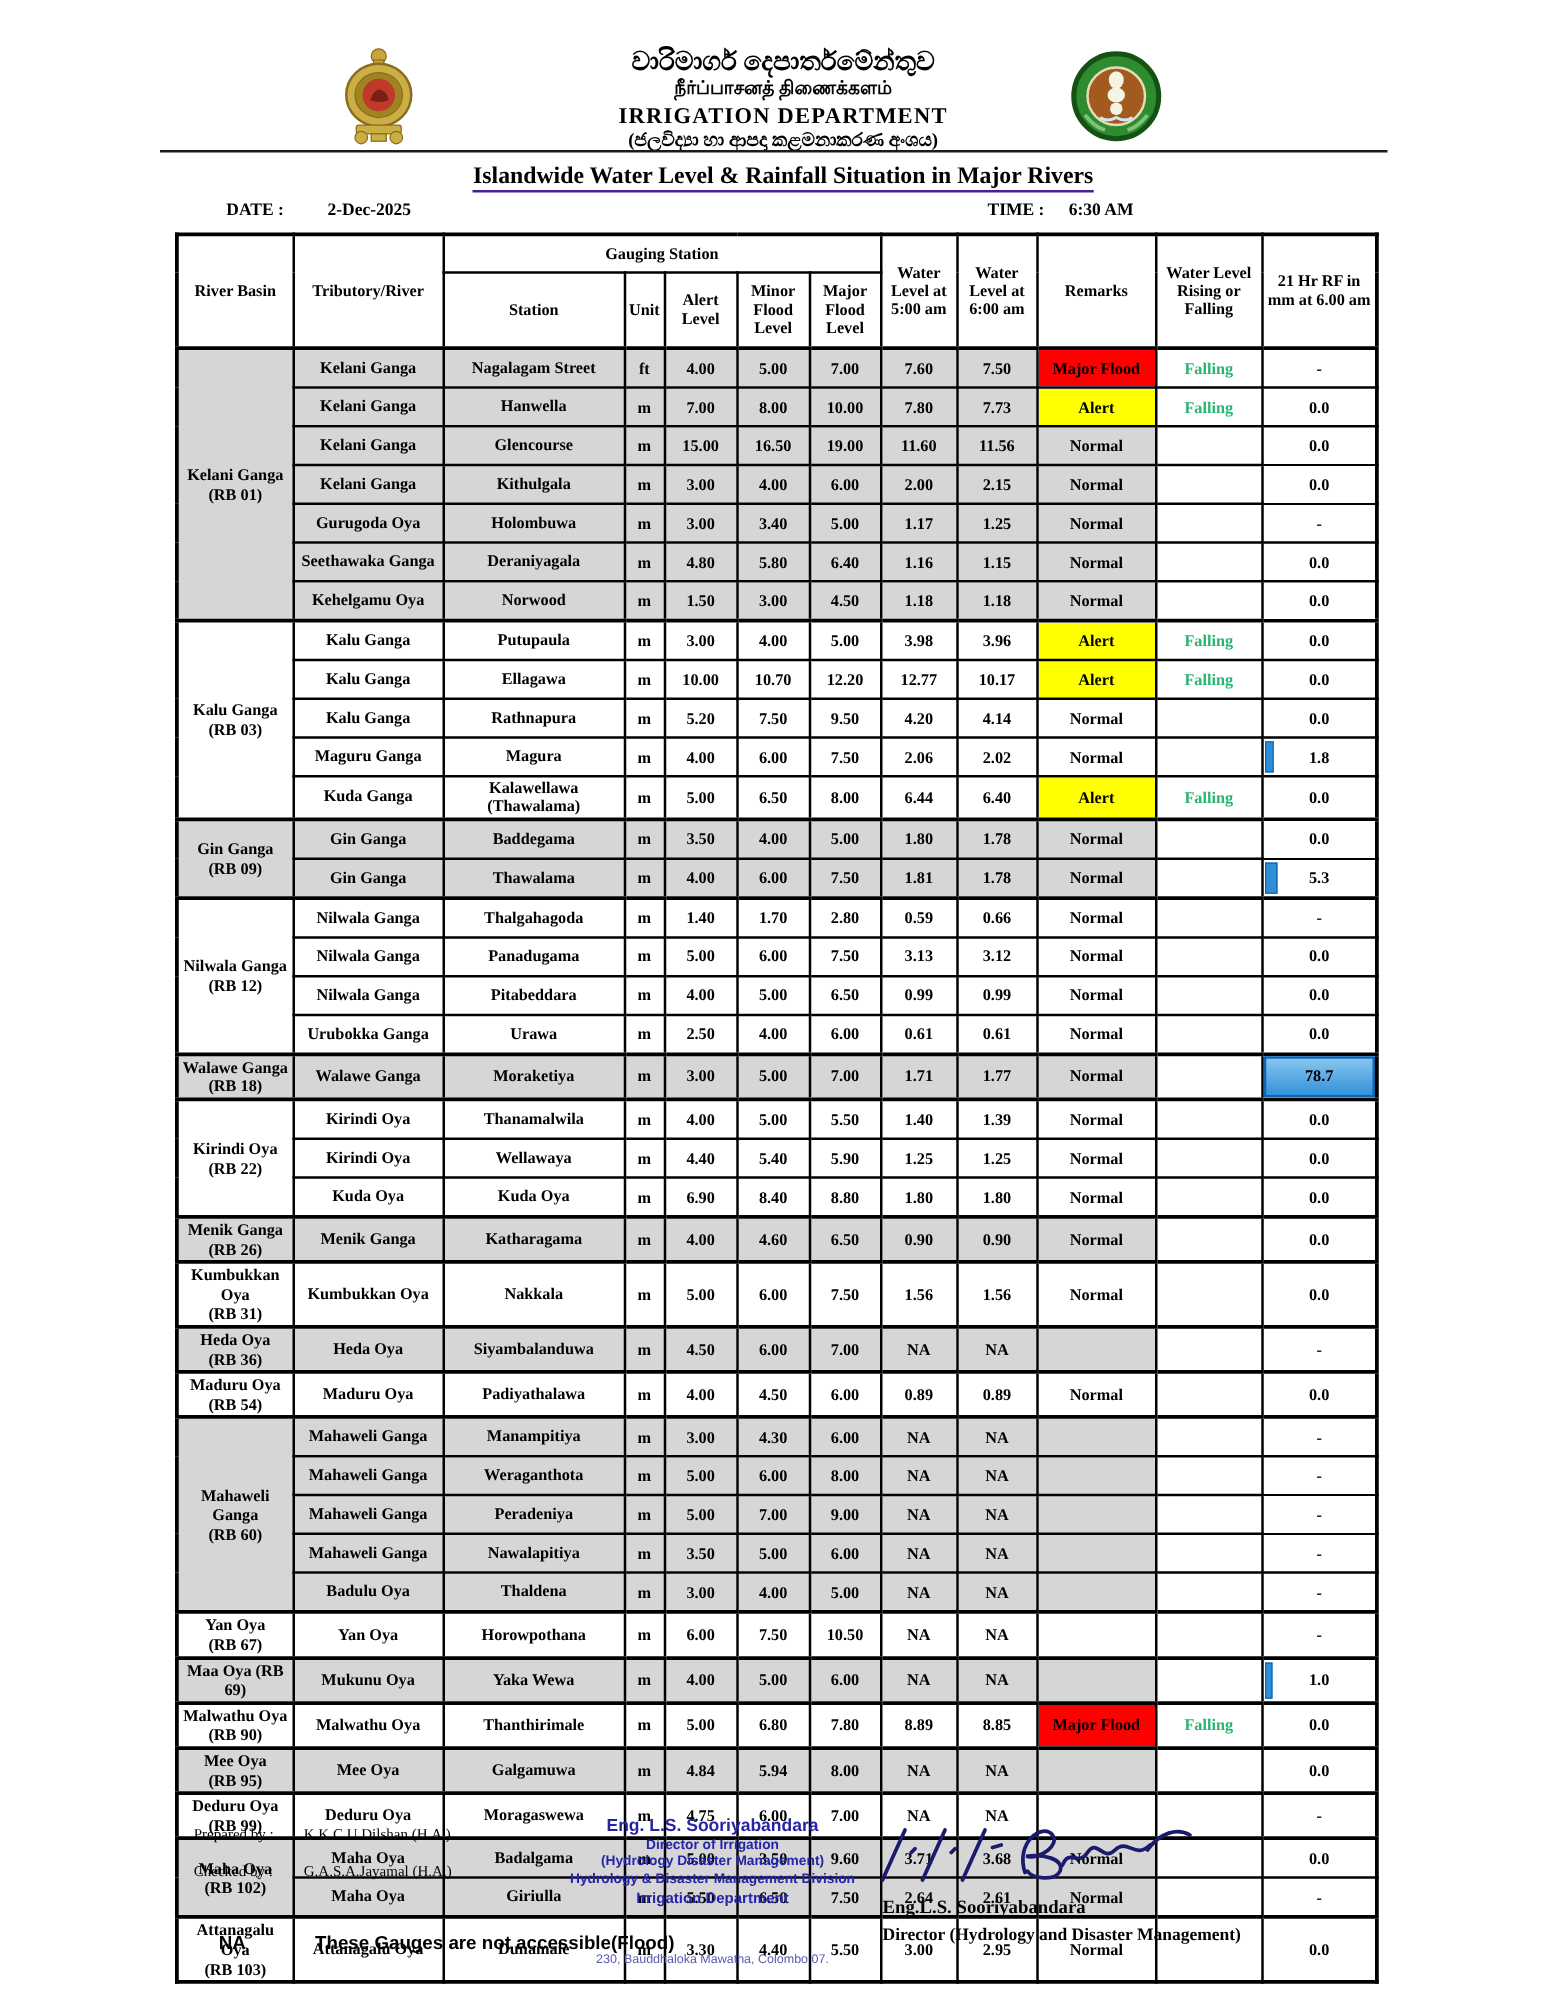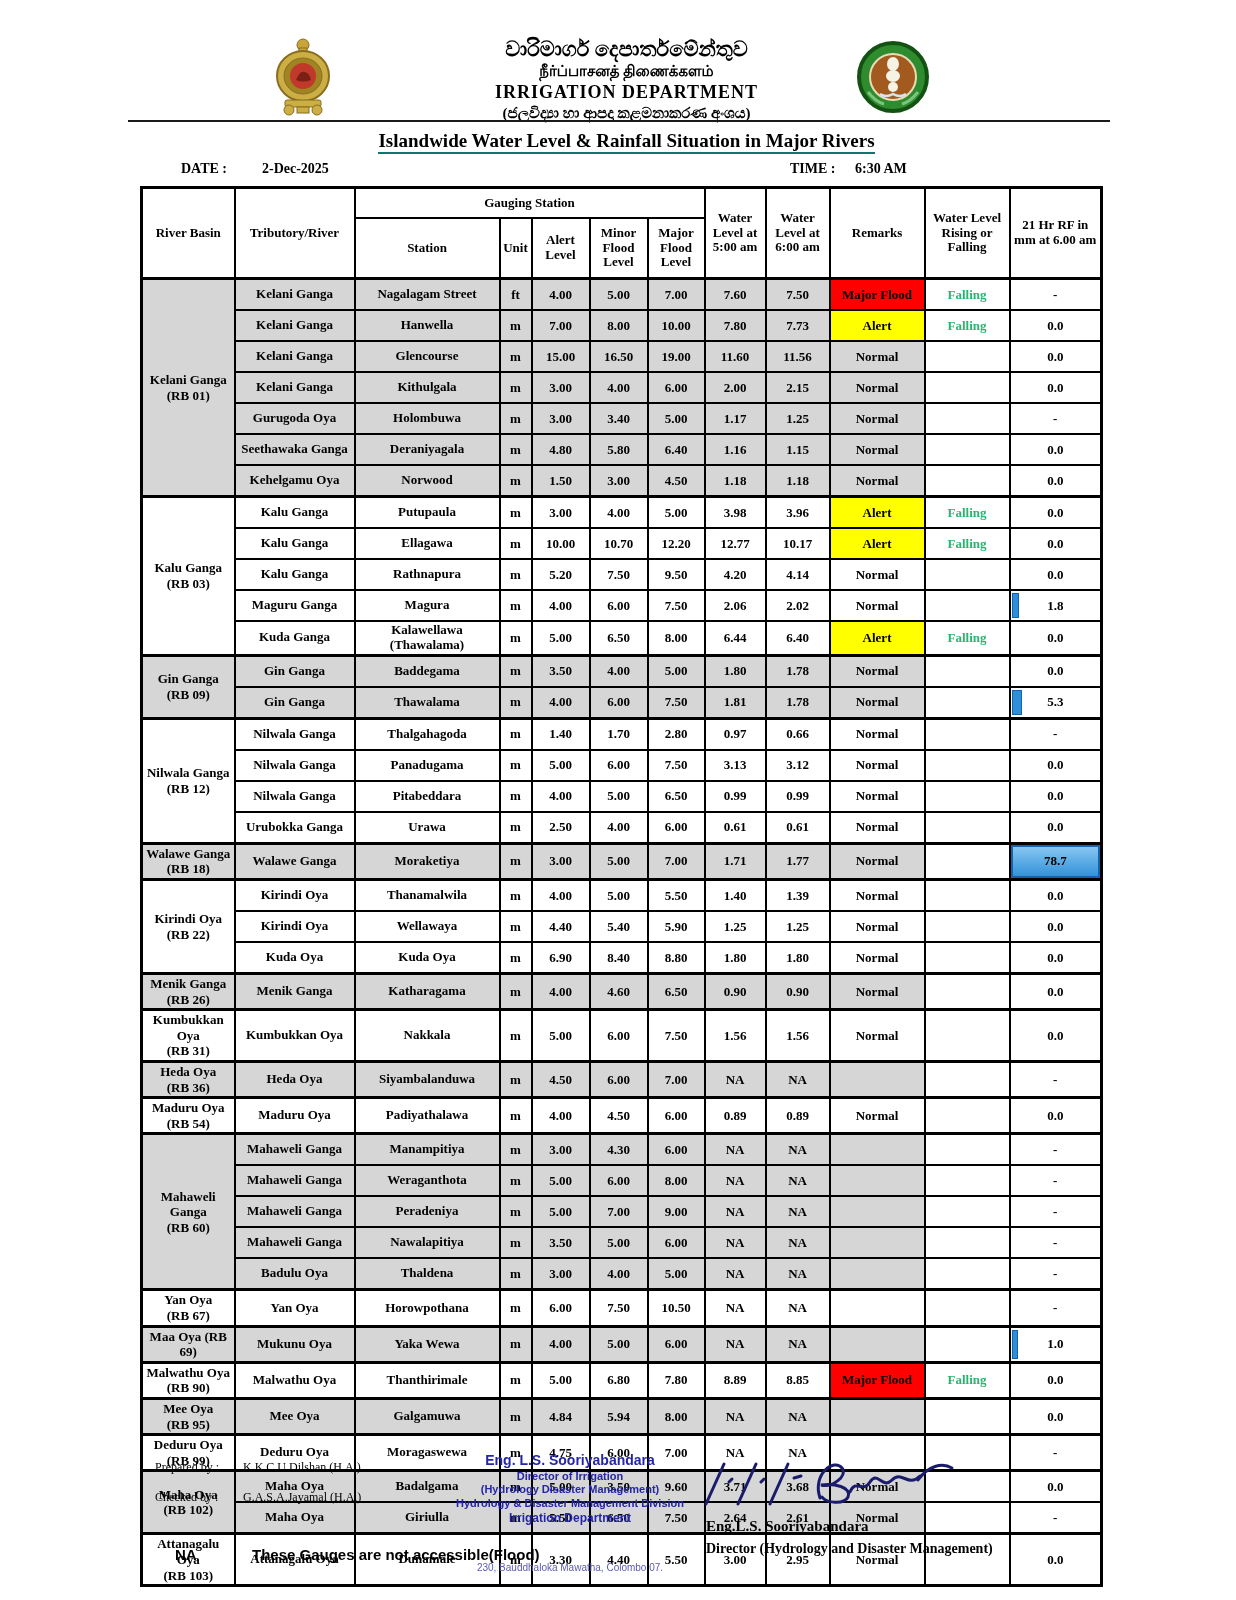--- a/index.html
+++ b/index.html
@@ -10,21 +10,21 @@
   .hdr-center{position:absolute;top:36px;left:0;width:100%;text-align:center;line-height:1.25;}
   .hdr-si1{font-size:21px;font-weight:bold;}
   .hdr-ta{font-size:15px;font-weight:bold;}
   .hdr-en{font-size:18px;font-weight:bold;letter-spacing:1px;}
   .hdr-si2{font-size:15px;font-weight:bold;}
   .emblem{position:absolute;left:272px;top:36px;}
   .deptlogo{position:absolute;left:856px;top:40px;}
   .hdr-rule{position:absolute;top:120px;left:128px;width:982px;height:2px;background:#1a1a1a;}
 
   .doc-title{position:absolute;top:130px;left:0;width:100%;text-align:center;}
-  .doc-title span{font-size:19px;font-weight:bold;border-bottom:2px solid #0f766e;padding-bottom:1px;}
+  .doc-title span{font-size:19px;font-weight:bold;border-bottom:2px solid #4c1d95;padding-bottom:1px;}
   .dt-row{position:absolute;top:161px;left:0;width:100%;font-size:14px;font-weight:bold;}
   .dt-row .dl{position:absolute;left:181px;} .dt-row .dv{position:absolute;left:262px;}
   .dt-row .tl{position:absolute;left:790px;} .dt-row .tv{position:absolute;left:855px;}
 
   
   table.wl{position:absolute;top:186px;left:140px;width:960px;border-collapse:collapse;
            table-layout:fixed;border:3px solid #000;}
   .wl th,.wl td{border:2px solid #000;font-weight:bold;font-size:13px;text-align:center;
                 padding:1px 2px;overflow:hidden;}
   .wl thead th{background:#fff;line-height:1.15;}
@@ -333,21 +333,21 @@
           <td class="col-rf"><span class="rfbar" style="width: 9%;"></span>5.3</td>
         </tr>
         <tr class="group-start">
           <td class="col-basin" rowspan="4">Nilwala Ganga<br>(RB 12)</td>
           <td class="col-river left">Nilwala Ganga</td>
           <td class="col-station left">Thalgahagoda</td>
           <td class="col-unit">m</td>
           <td class="col-num">1.40</td>
           <td class="col-num">1.70</td>
           <td class="col-num">2.80</td>
-          <td class="col-num">0.97</td>
+          <td class="col-num">0.59</td>
           <td class="col-num">0.66</td>
           <td class="col-remark">Normal</td>
           <td class="col-trend"></td>
           <td class="col-rf">-</td>
         </tr>
         <tr>
           <td class="col-river left">Nilwala Ganga</td>
           <td class="col-station left">Panadugama</td>
           <td class="col-unit">m</td>
           <td class="col-num">5.00</td>

